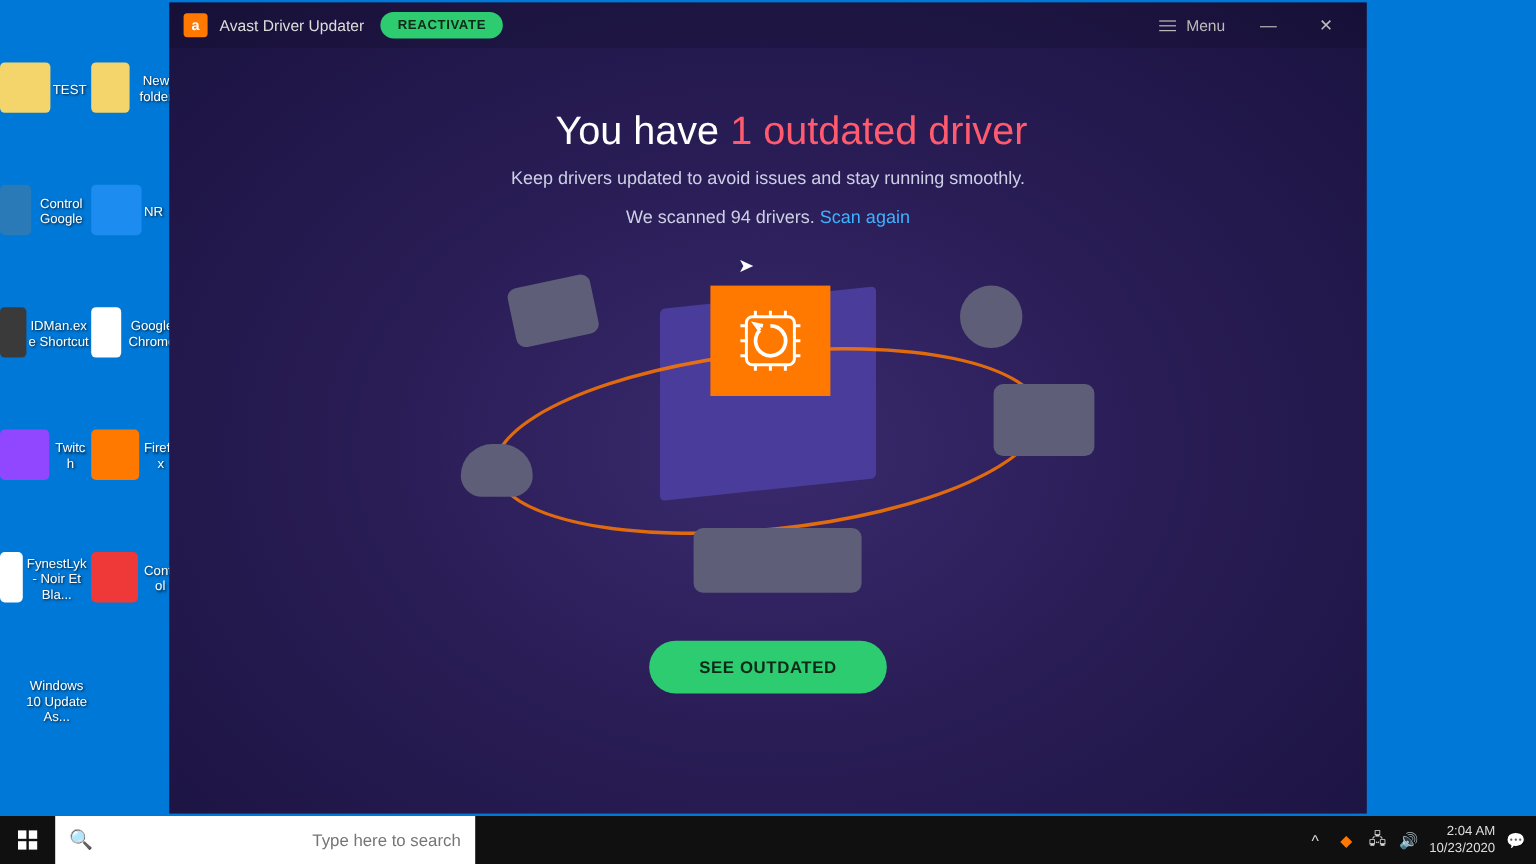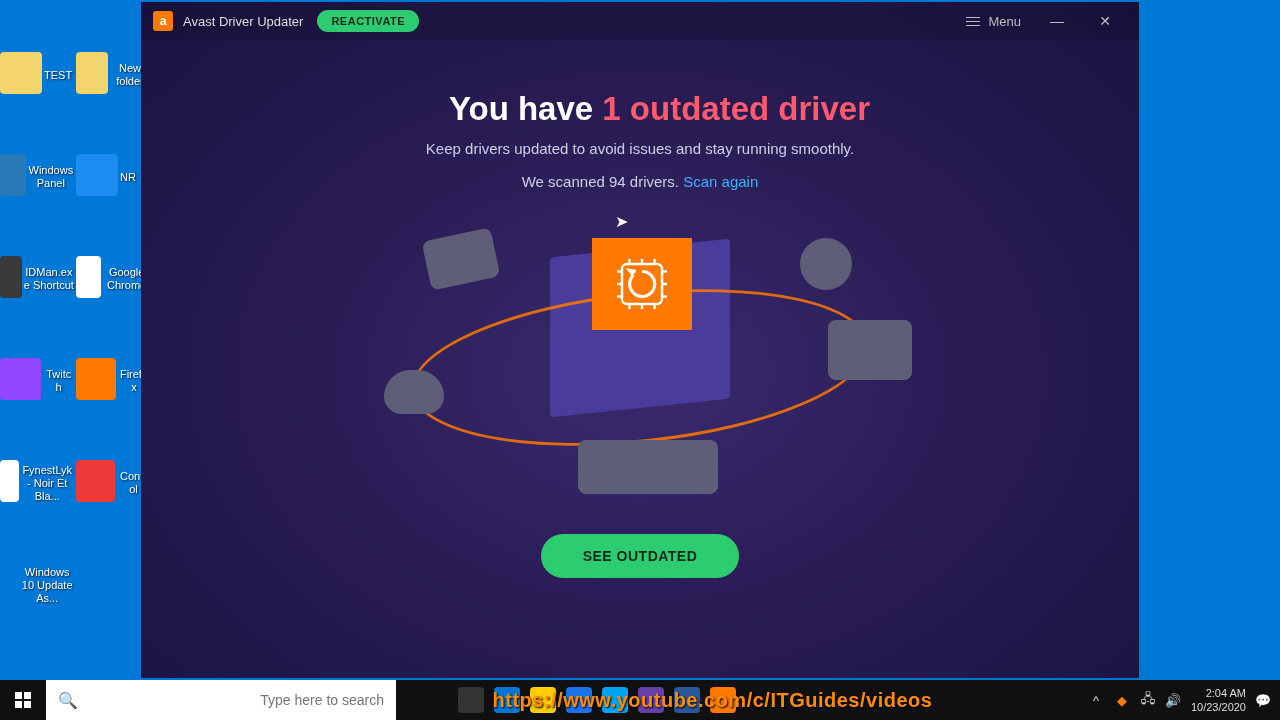--- a/index.html
+++ b/index.html
@@ -16,21 +16,21 @@
 .titlebar { height: 38px; display: flex; align-items: center; padding: 0 12px; background: rgba(0,0,0,.12); }
 .titlebar .logo { width: 20px; height: 20px; background: #ff7800; border-radius: 3px; display:flex; align-items:center; justify-content:center; font-size:12px; font-weight:bold; margin-right: 10px; }
 .titlebar .title { font-size: 13px; color: #ddd; flex: 0 0 auto; margin-right: 14px; }
 .reactivate { background: #2ecc71; color: #0d2a18; font-size: 11px; letter-spacing: .5px; font-weight: 700; padding: 5px 14px; border-radius: 14px; border: none; cursor: pointer; }
 .tb-right { margin-left: auto; display: flex; align-items: center; gap: 4px; }
 .menu-btn { display: flex; align-items: center; gap: 8px; padding: 6px 10px; color: #bbb; font-size: 13px; cursor: pointer; }
 .menu-btn .ham { width: 14px; display:flex; flex-direction:column; gap:3px;}
 .menu-btn .ham span{ height:1px; background:#bbb;}
 .winctl { width: 44px; height: 30px; display:flex; align-items:center; justify-content:center; color:#bbb; cursor:pointer; font-size:14px;}
 .content { text-align: center; padding-top: 50px; }
-.headline { font-size: 33px; font-weight: 700; padding-left: 39px; }
+.headline { font-size: 33px; font-weight: 400; padding-left: 39px; }
 .headline .accent { color: #ff5a6e; }
 .sub { color: #cdd0e5; font-size: 15px; margin-top: 12px; }
 .sub2 { color: #cdd0e5; font-size: 15px; margin-top: 16px; }
 .scanlink { color: #3db2ff; cursor: pointer; }
 .illus { position: relative; width: 520px; height: 280px; margin: 30px auto 0; }
 .ring { position:absolute; top:50%; left:50%; width:460px; height:150px; border:3px solid #ff7800; border-radius:50%; transform:translate(-50%,-45%) rotate(-6deg); opacity:.85;}
 .laptop { position:absolute; top:28px; left:170px; width:180px; height:160px; background:#4a3c9a; transform: skewY(-6deg); border-radius:4px;}
 .chip { position:absolute; top:18px; left:212px; width:100px; height:92px; background:#ff7800; display:flex; align-items:center; justify-content:center;}
 .chip svg{ width:60px; height:60px;}
 .dev { position:absolute; width:70px; height:50px; background:#5e5e78; border-radius:8px; }
@@ -65,21 +65,21 @@
     <div class="desktop-icon">
       <div class="ico" style="background: rgb(244, 213, 107);"></div>
       <div class="lbl">TEST</div>
     </div>
     <div class="desktop-icon">
       <div class="ico" style="background: rgb(244, 213, 107);"></div>
       <div class="lbl">New folder</div>
     </div>
     <div class="desktop-icon">
       <div class="ico" style="background: rgb(42, 122, 184);"></div>
-      <div class="lbl">Windows Panel</div>
+      <div class="lbl">Control Google</div>
     </div>
     <div class="desktop-icon">
       <div class="ico" style="background: rgb(29, 140, 240);"></div>
       <div class="lbl">NR</div>
     </div>
     <div class="desktop-icon">
       <div class="ico" style="background: rgb(58, 58, 58);"></div>
       <div class="lbl">IDMan.exe Shortcut</div>
     </div>
     <div class="desktop-icon">
@@ -181,31 +181,20 @@
         <span></span>
         <span></span>
         <span></span>
         <span></span>
       </div>
   </div>
   <div class="search">
     <span>🔍</span>
     <input placeholder="Type here to search" style="">
   </div>
-  <div class="tb-icons">
-    <div class="tb-ic" style="background:#333"></div>
-    <div class="tb-ic" style="background:#0078d7"></div>
-    <div class="tb-ic" style="background:#ffcc00"></div>
-    <div class="tb-ic" style="background:#1a73e8"></div>
-    <div class="tb-ic" style="background:#00a4ef"></div>
-    <div class="tb-ic" style="background:#6441a5"></div>
-    <div class="tb-ic" style="background:#2b579a"></div>
-    <div class="tb-ic" style="background:#ff7800"></div>
-    <div class="url-overlay">https://www.youtube.com/c/ITGuides/videos</div>
-  </div>
   <div class="tray">
     <div class="tray-ic">^</div>
     <div class="tray-ic" style="color:#ff7800">◆</div>
     <div class="tray-ic">🖧</div>
     <div class="tray-ic">🔊</div>
     <div class="clock">
       <div>2:04 AM</div>
       <div>10/23/2020</div>
     </div>
     <div class="tray-ic">💬</div>

